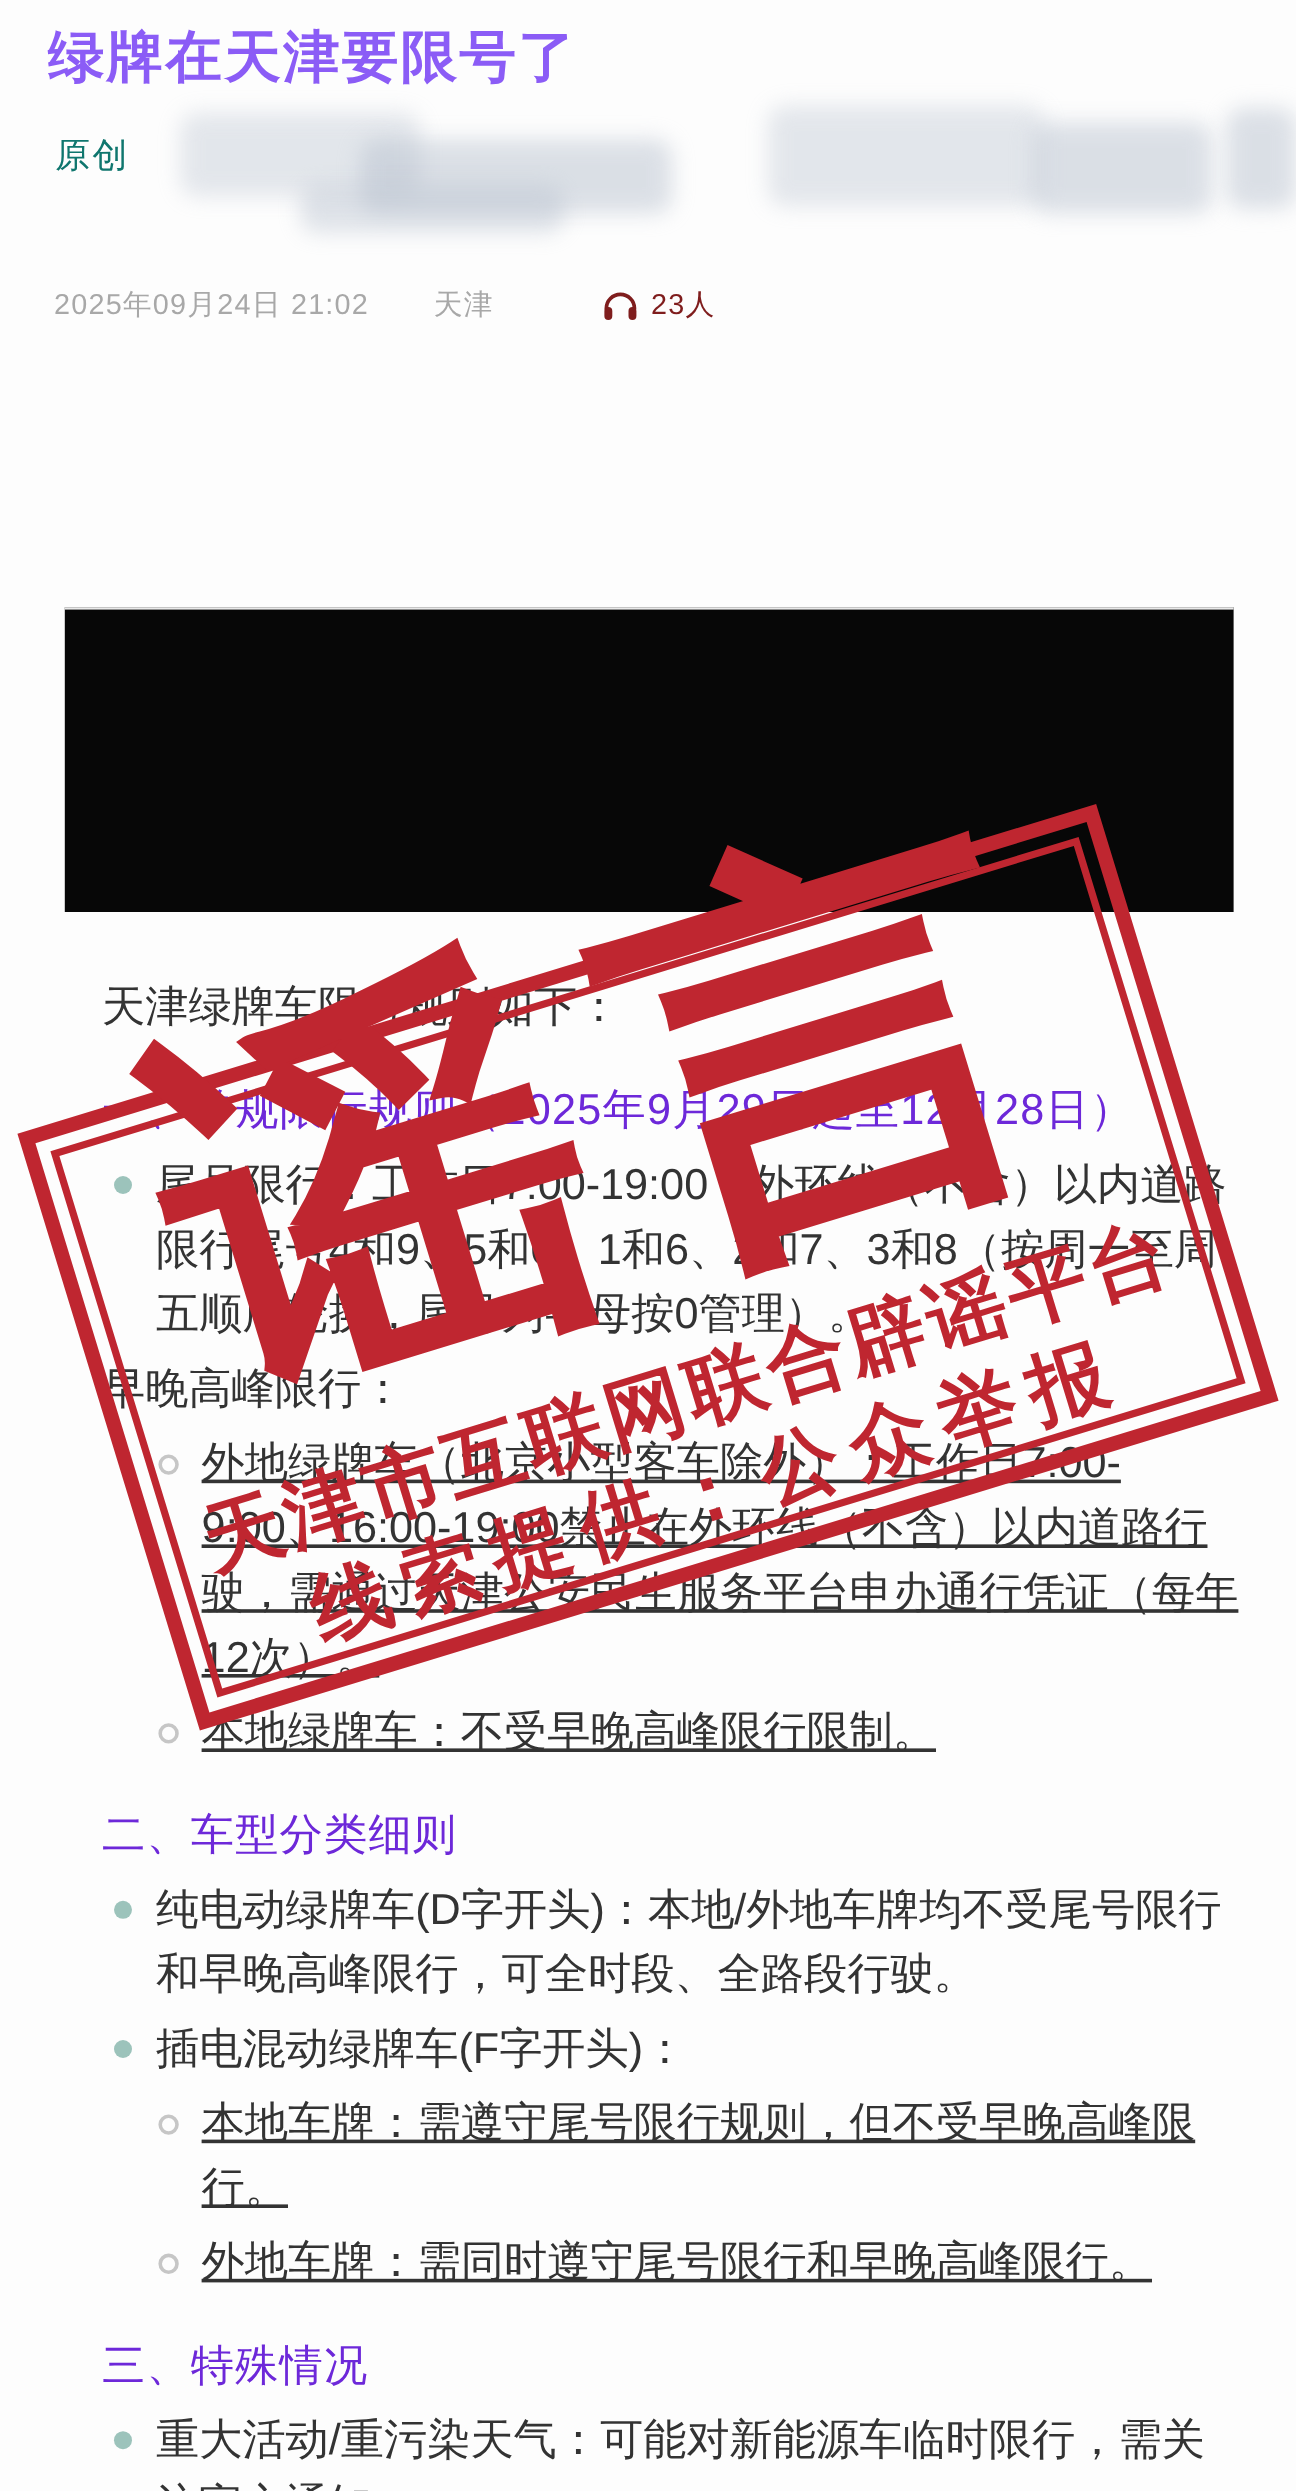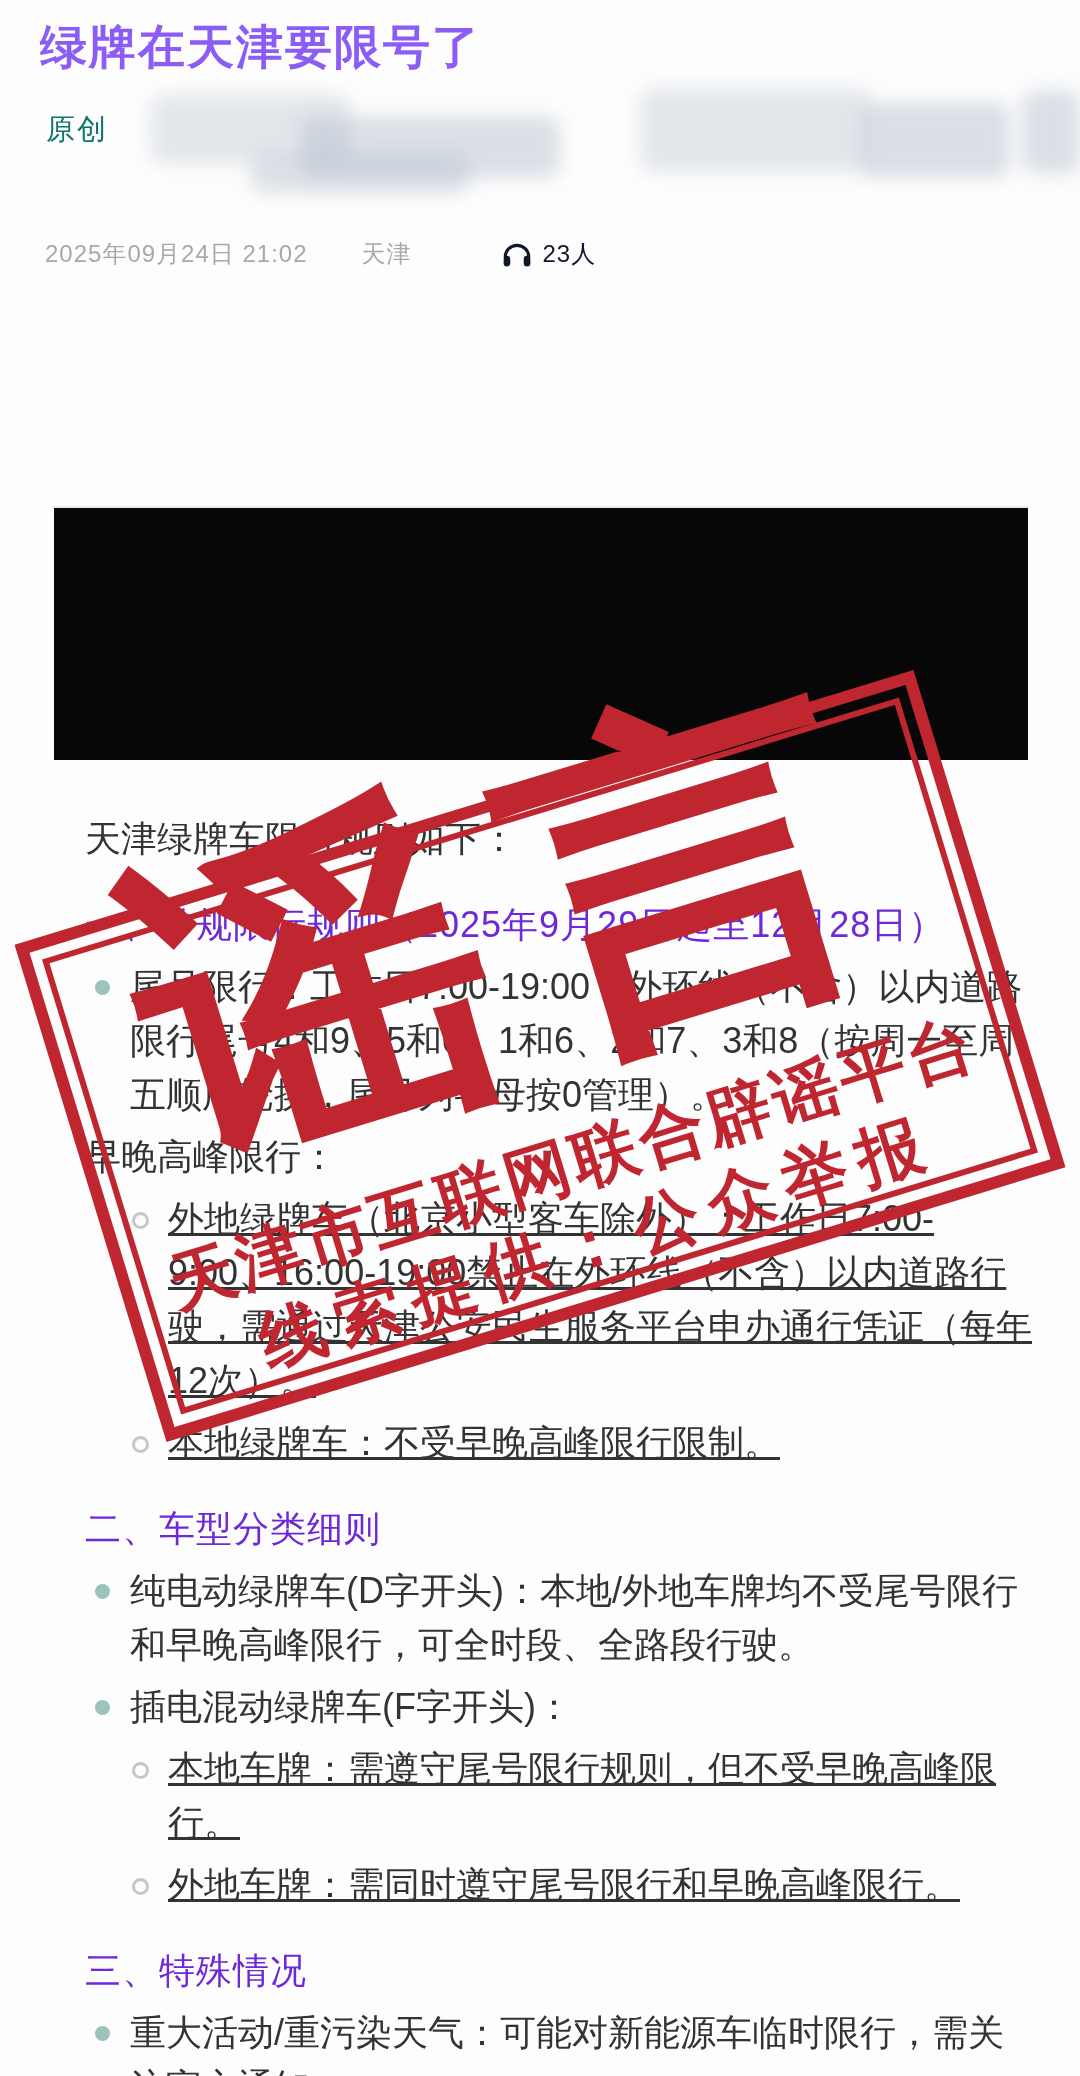--- a/index.html
+++ b/index.html
@@ -36,21 +36,21 @@
   .bb5 { left:860px; top:14px; width:150px; height:76px; opacity:.5; }
   .bb6 { left:1022px; top:2px; width:58px;  height:84px; opacity:.5; }
 
   .date-row {
     position:absolute; left:45px; top:236px;
     display:flex; align-items:center;
     font-size:24px; color:#a8a8a8; letter-spacing:1px;gap:20px;
   }
   .date-text { margin-right:34px; }
   .location-text { margin-right:67px; }
-  .listen-chip { display:flex; align-items:center; color:#0f172a; }
+  .listen-chip { display:flex; align-items:center; color:#7f1d1d; }
   .listen-chip svg { margin-right:8px; display:block; }
 
   
   .black-box {
     position:absolute; left:54px; top:506px;
     width:974px; height:254px;
     background:#070707;
     border-top:2px solid #e9e9e9;
   }
 

